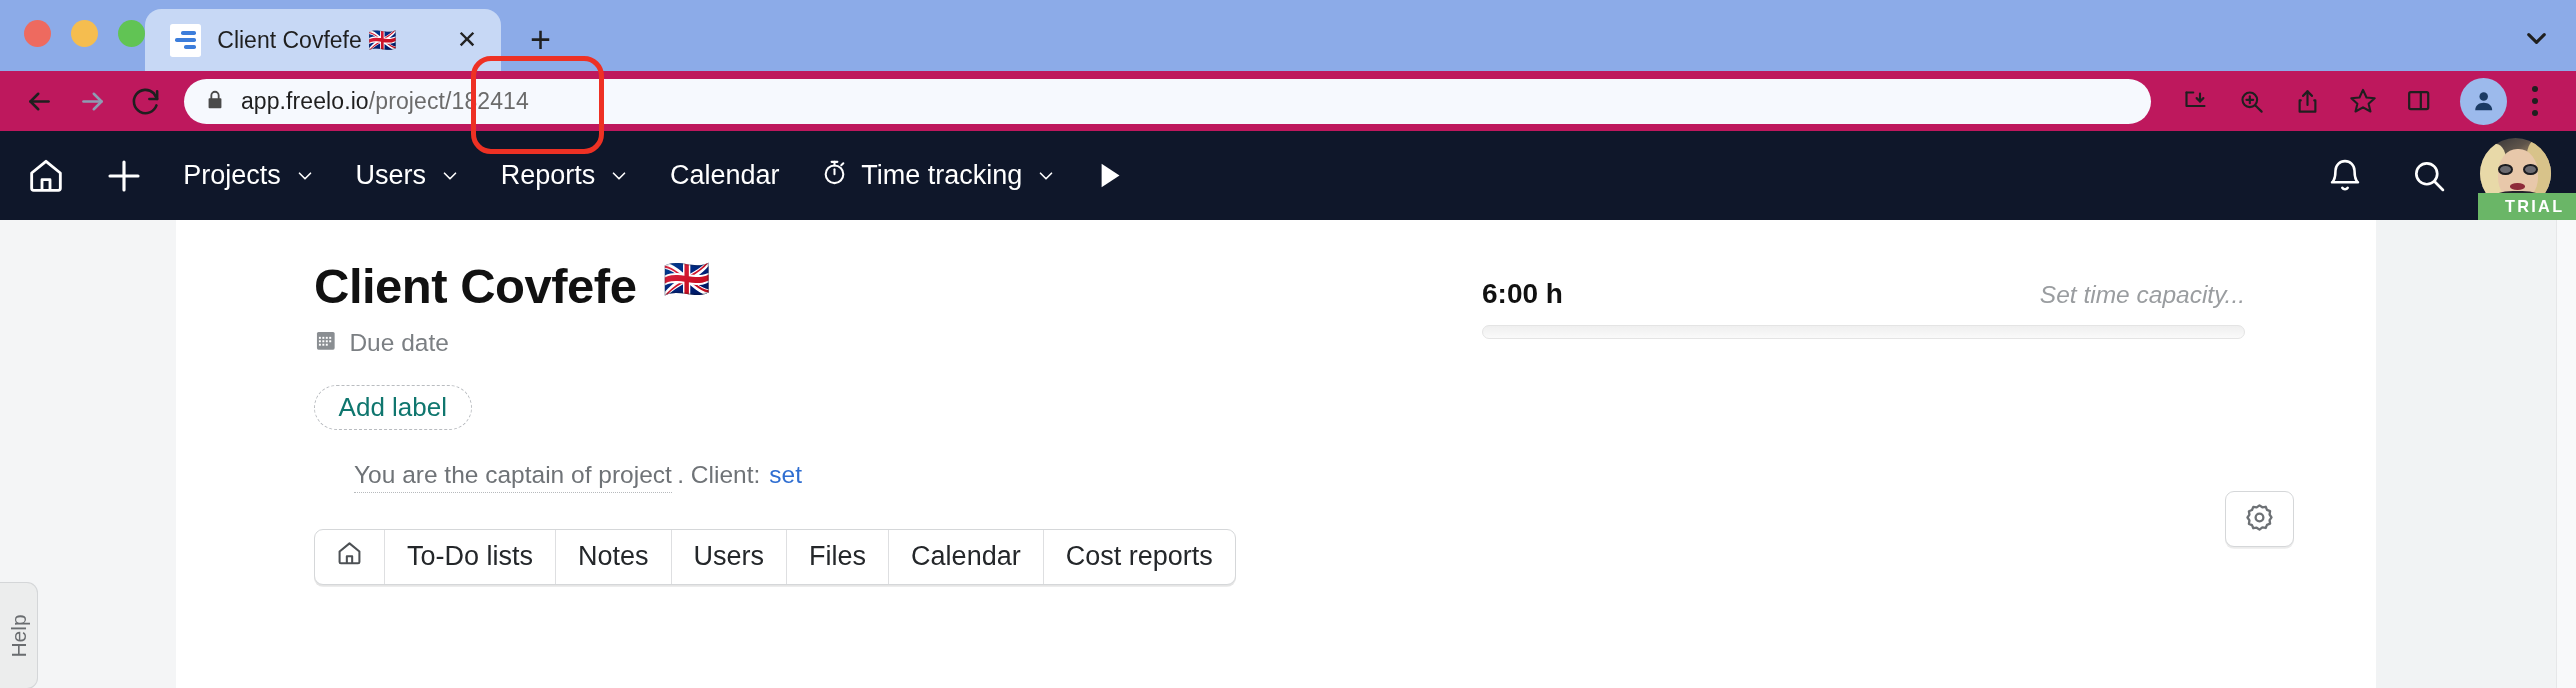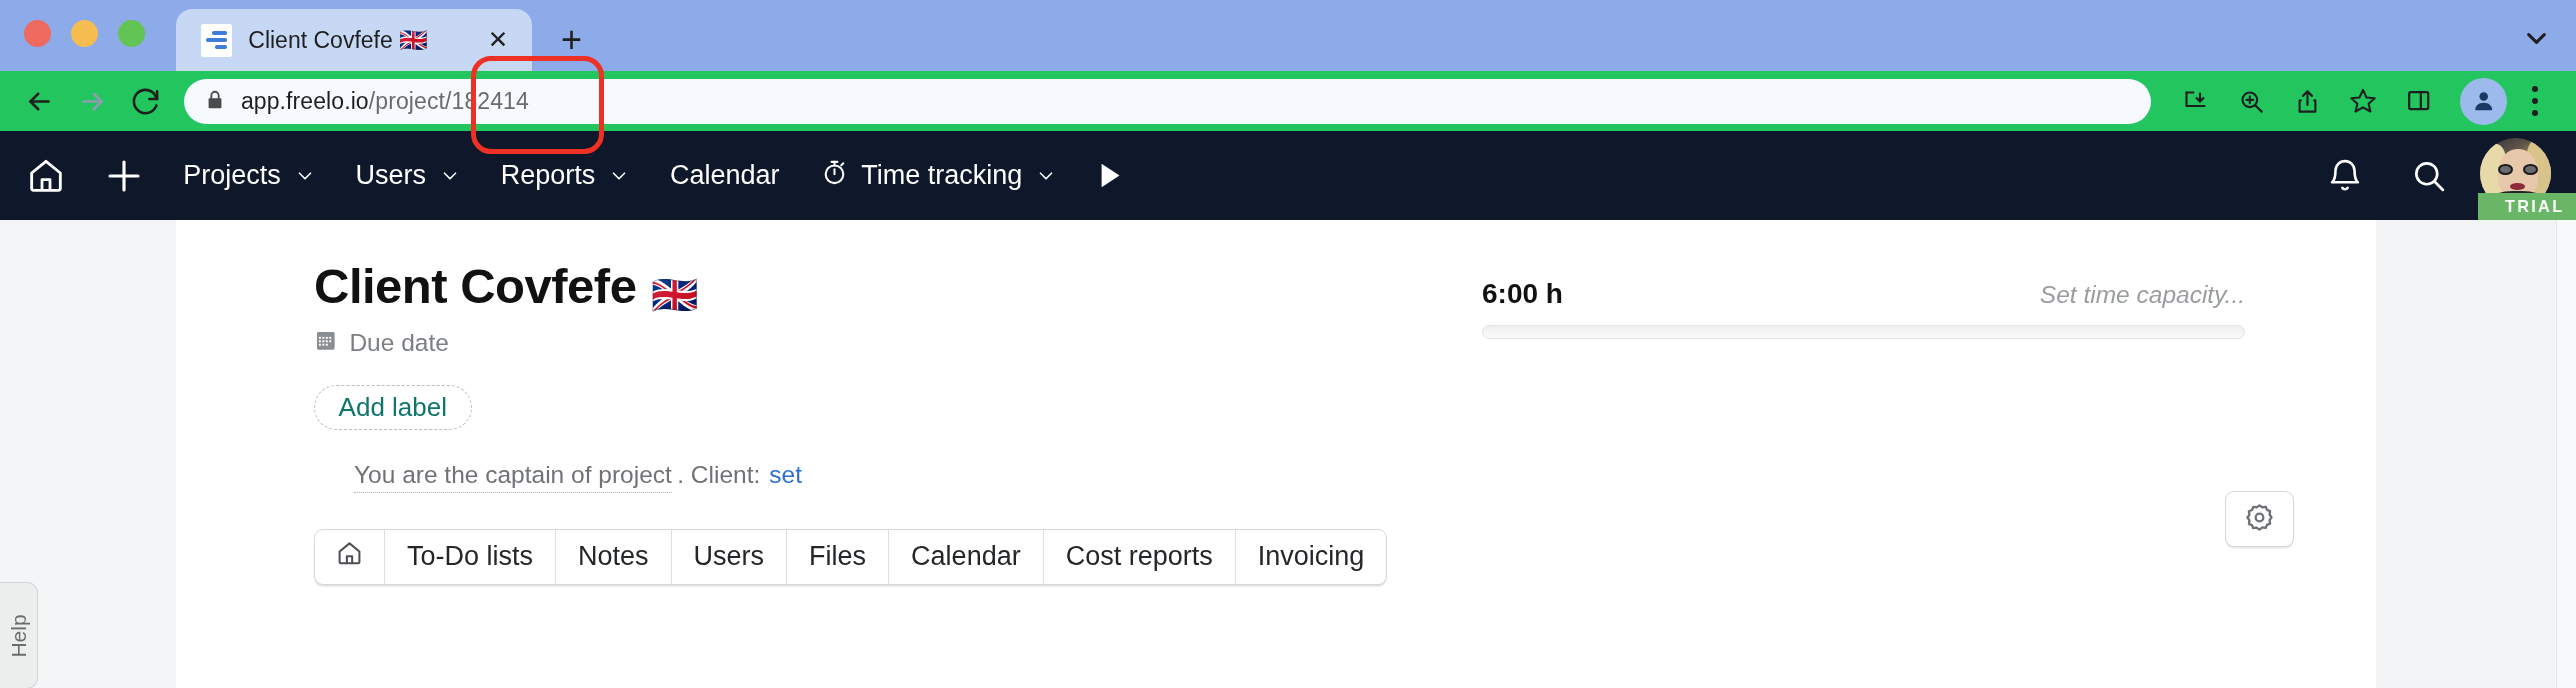--- a/index.html
+++ b/index.html
@@ -21,21 +21,20 @@
     padding-left: 23.6px;
     position: relative;
   }
   .traffic { display: flex; align-items: center; gap: 20px; height: 71px; padding-bottom: 3.6px; }
   .light { width: 27px; height: 27px; border-radius: 50%; }
   .light.red { background: #ee6a5f; }
   .light.yellow { background: #f5bd4f; }
   .light.green { background: #61c454; }
 
   .tab {
-    margin-left: 31px;
     width: 356px; height: 62px;
     background: #c7d8f5;
     border-radius: 16.3px 16.3px 0 0;
     display: flex; align-items: center;
     padding: 0 18px 0 25.4px;
     gap: 16.3px;
     position: relative;
   }
   .favicon {
     width: 31px; height: 33px; background: #ffffff; border-radius: 2.7px;
@@ -60,21 +59,21 @@
     font-size: 36px; color: #1f1f1f; font-weight: 300; line-height: 1;
   }
   .tabstrip-spacer { flex: 1; }
   .tab-chevron {
     margin-bottom: 14.5px; margin-right: 23.6px; color: #1f1f1f;
   }
 
   
   .toolbar {
     height: 60px;
-    background: #22c55e;
+    background: #be185d;
     display: flex; align-items: center;
     padding: 0 20px 0 12.7px;
     gap: 0;
   }
   .nav-btn {
     width: 53px; height: 53px; display: flex; align-items:center; justify-content:center;
     color: #1f1f1f;
   }
   .nav-btn.disabled { color: #8e9cb3; }
 
@@ -186,21 +185,21 @@
   .content {
     width: 2200px; background: #ffffff; position: relative;
   }
   .gutter-right { flex: 1; background: #f1f3f4; }
 
   .content-inner { padding: 40px 0 0 138px; display: flex; }
   .col-left { width: 1117px; }
 
   .project-title {
     font-size: 49px; font-weight: bold; color: #111; letter-spacing: -0.5px;
-    display: flex; align-items: flex-end; gap: 15px;
+    display: flex; align-items: flex-start; gap: 27px;
     line-height: 1.1;
   }
   .flag { font-size: 38px; line-height: 1; }
 
   .due-date {
     margin-top: 14.5px;
     display: flex; align-items: center; gap: 11.8px;
     font-size: 24.5px; color: #7b7f83;
   }
 
@@ -538,21 +537,20 @@
                     <path d="M9.8 20.1v-5.8h4.4v5.8"></path>
                   </svg>
               </span>
             </div>
             <div class="tab-item">To-Do lists</div>
             <div class="tab-item">Notes</div>
             <div class="tab-item">Users</div>
             <div class="tab-item">Files</div>
             <div class="tab-item">Calendar</div>
             <div class="tab-item">Cost reports</div>
-            <div class="tab-item">Invoicing</div>
           </div>
         </div>
 
         <div class="col-right">
           <div class="cap-row">
             <span class="cap-hours">6:00 h</span>
             <span class="cap-set">Set time capacity...</span>
           </div>
           <div class="cap-bar"></div>
         </div>

